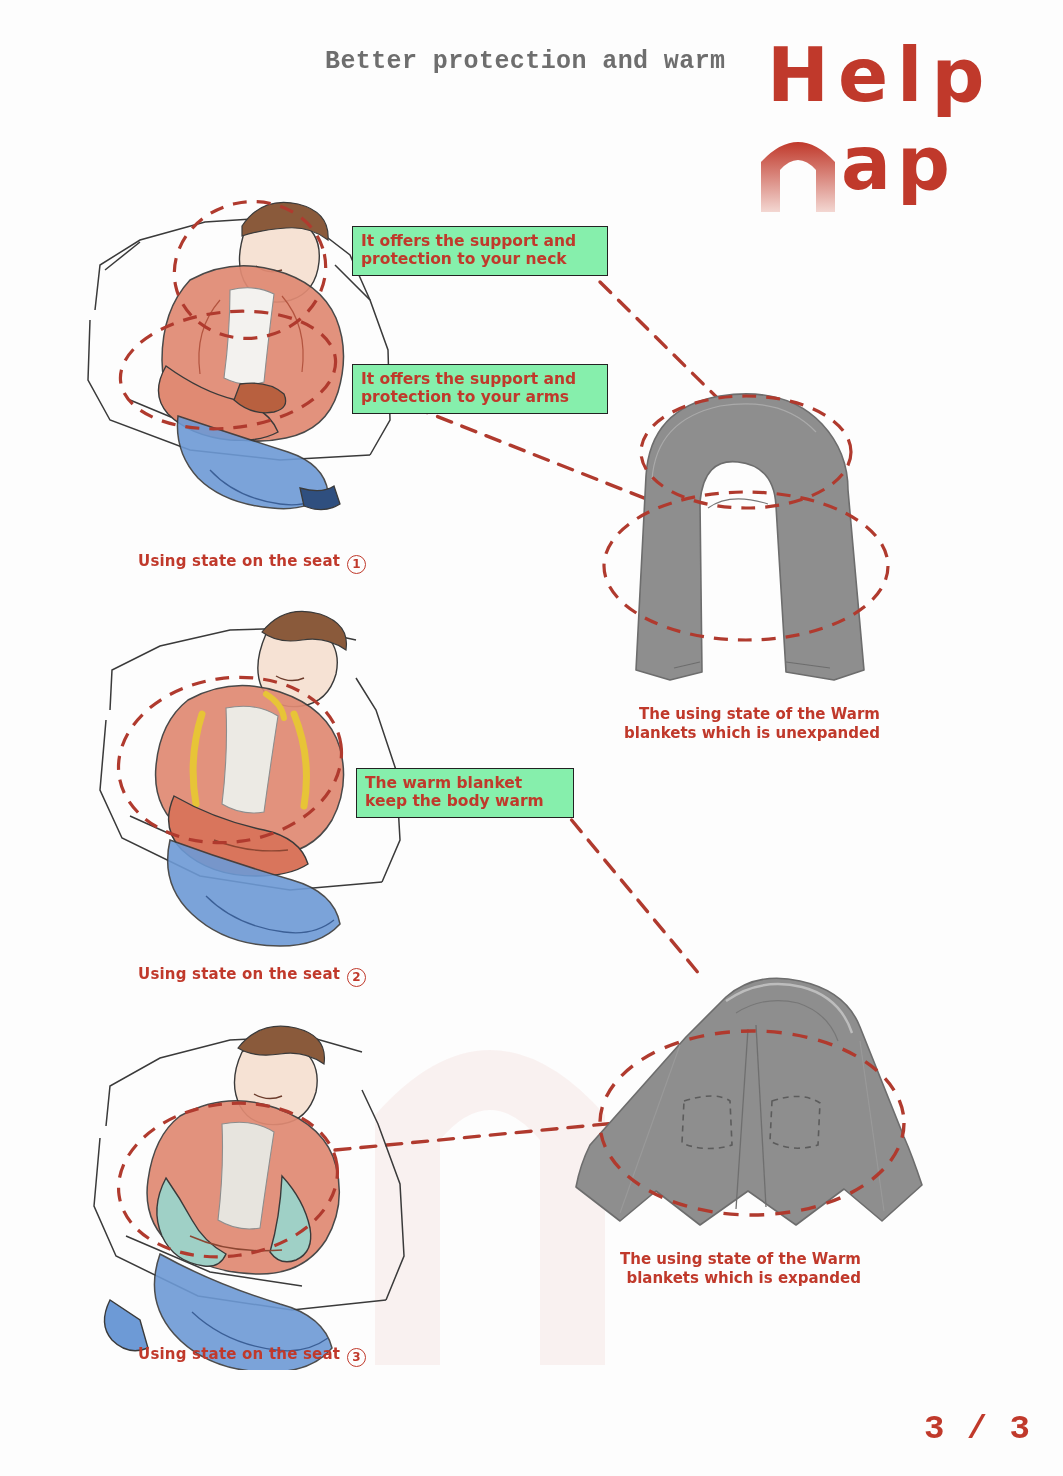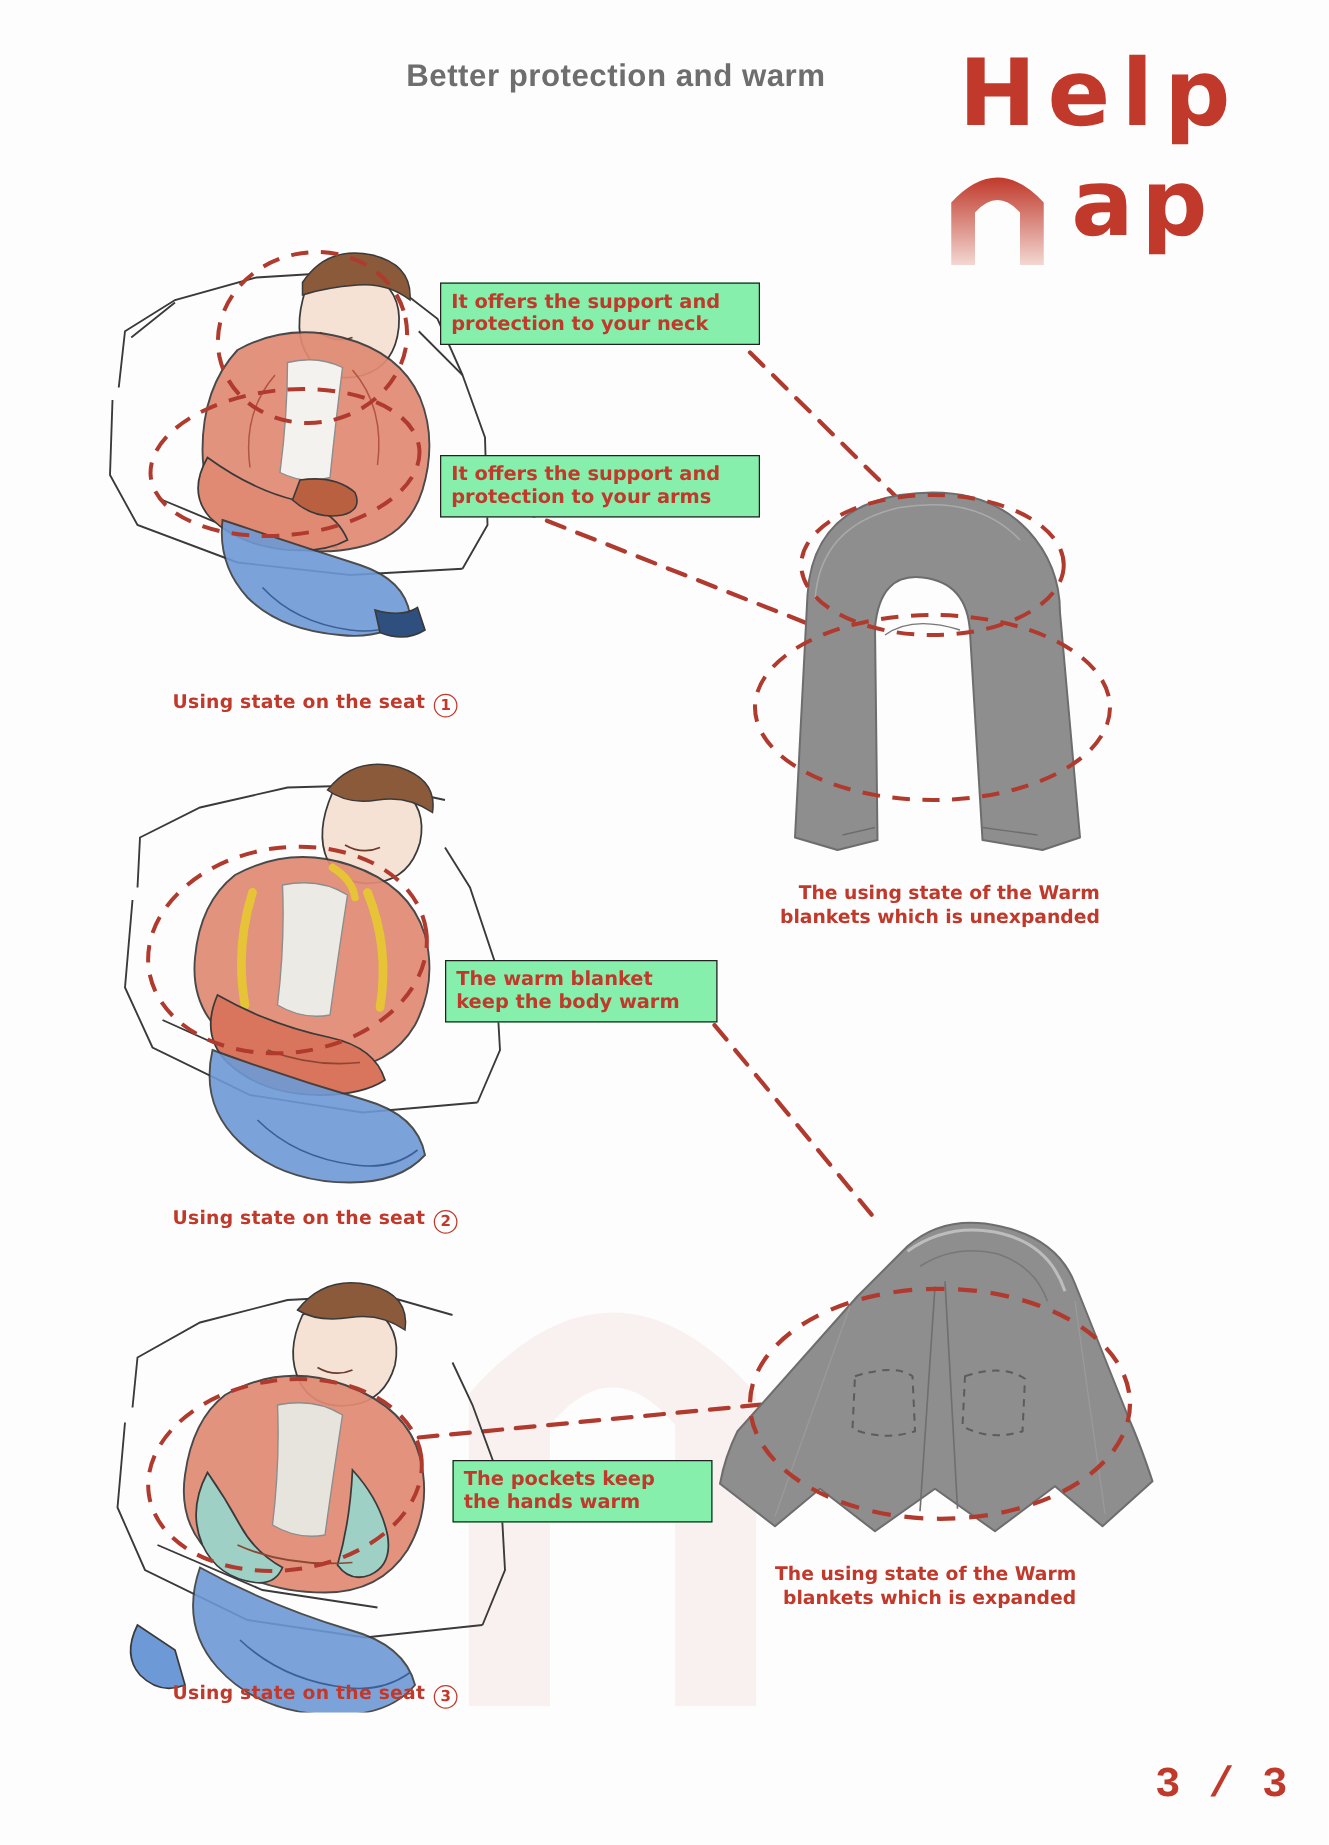--- a/index.html
+++ b/index.html
@@ -24,21 +24,21 @@
 
   
   .header-tagline {
     position: absolute;
     left: 325px;
     top: 47px;
     font-size: 25px;
     font-weight: bold;
     color: #6e6e6e;
     letter-spacing: 0.4px;
-    font-family: Liberation Sans, sans-serif;
+    font-family: Liberation Mono, monospace;
   }
   .logo {
     position: absolute;
     left: 745px;
     top: 28px;
     width: 300px;
     height: 190px;
   }
   .logo-help {
     position: absolute;
@@ -54,21 +54,20 @@
   .logo-nap {
     position: absolute;
     left: 96px;
     top: 98px;
     font-size: 74px;
     font-weight: bold;
     color: #c0392b;
     letter-spacing: 6px;
     line-height: 1;
     font-family: "DejaVu Sans", sans-serif;
-    margin-left: 16px;
   }
   .logo-arch {
     position: absolute;
     left: 10px;
     top: 96px;
     width: 86px;
     height: 90px;
   }
 
   
@@ -334,17 +333,15 @@
   </svg>
   <div class="product-caption" style="left:620px; top:1250px;">The using state of the Warm
 blankets which is expanded</div>
 
   <div class="callout" style="left:352px; top:226px; width:238px;">It offers the support and
 protection to your neck</div>
   <div class="callout" style="left:352px; top:364px; width:238px;">It offers the support and
 protection to your arms</div>
   <div class="callout" style="left:356px; top:768px; width:200px;">The warm blanket
 keep the body warm</div>
-  <div class="callout" style="left:362px; top:1168px; width:190px;">The pockets keep
-the hands warm</div>
 
   <div class="page-number">3 / 3</div>
 </div>
 
 </body></html>

